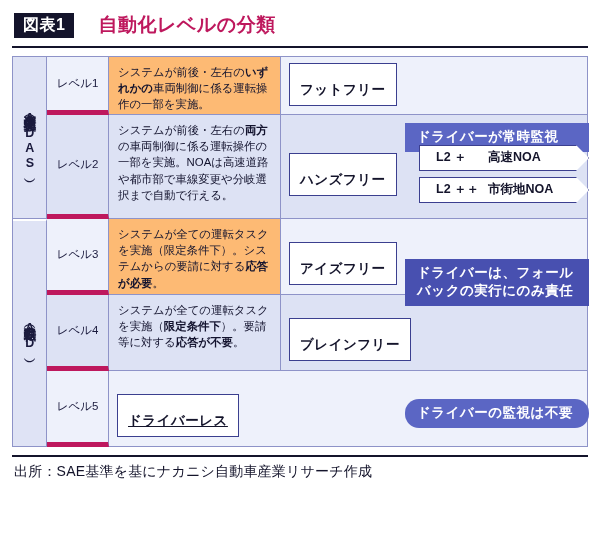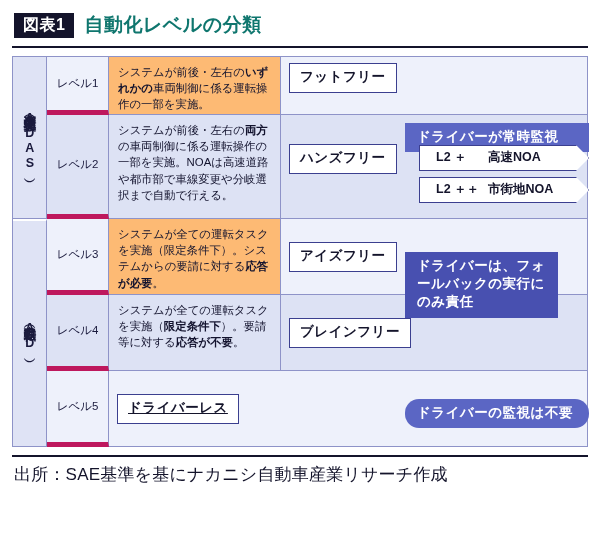--- a/index.html
+++ b/index.html
@@ -19,36 +19,36 @@
     width: 600px;
     height: 546px;
     box-sizing: border-box;
     padding: 10px 12px 0 12px;
   }
 
   
   .header {
     display: flex;
     align-items: center;
-    gap: 10px;
+    gap: 24px;
     padding: 2px 0 8px 2px;
   }
   .header-badge {
     background: #14142b;
     color: #ffffff;
     font-size: 16px;
     font-weight: bold;
     padding: 4px 9px 5px 9px;
     letter-spacing: 0.5px;
     line-height: 1;
   }
   .header-title {
     font-size: 19px;
     font-weight: bold;
-    color: #0f766e;
+    color: #be185d;
     letter-spacing: 0.5px;
   }
   .header-rule {
     height: 2px;
     background: #14142b;
     margin: 0 0 8px 0;
   }
 
   
   .table {
@@ -137,21 +137,21 @@
   .row.shade .desc-cell,
   .row.shade .tag-cell { background: #dde2f4; }
 
   .tag {
     display: inline-block;
     background: #ffffff;
     border: 1.5px solid #3b3f8f;
     color: #14142b;
     font-size: 13.5px;
     font-weight: bold;
-    padding: 4px 10px 6px 10px;
+    padding: 17px 10px 6px 10px;
     letter-spacing: 0.5px;
     white-space: nowrap;
   }
 
   
   .overlay {
     position: absolute;
     left: 0;
     top: 0;
     width: 576px;
@@ -193,21 +193,21 @@
   .chip .chip-a { display: inline-block; width: 52px; }
   .chip .chip-b { display: inline-block; }
 
   
   .footer-rule {
     height: 2px;
     background: #14142b;
     margin-top: 8px;
   }
   .footer {
-    font-size: 17px;
+    font-size: 14px;
     color: #14142b;
     padding: 6px 2px 0 2px;
     letter-spacing: 0.2px;
   }
 </style>
 </head>
 <body>
 
 <div class="page">
 
@@ -230,21 +230,21 @@
           <div class="desc-cell">システムが前後・左右の<b>いずれかの</b>車両制御に係る運転操作の一部を実施。</div>
           <div class="tag-cell">
             <span class="tag">フットフリー</span>
           </div>
         </div>
 
         <div class="row shade" style="height:104px">
           <div class="level-cell">レベル2</div>
           <div class="desc-cell">システムが前後・左右の<b>両方</b>の車両制御に係る運転操作の一部を実施。NOAは高速道路や都市部で車線変更や分岐選択まで自動で行える。</div>
           <div class="tag-cell">
-            <span class="tag" style="position:relative; top:23px;">ハンズフリー</span>
+            <span class="tag" style="position:relative; top:32px;">ハンズフリー</span>
           </div>
         </div>
 
       </div>
     </div>
 
     <div class="group">
       <div class="cat-cell">
         <span class="cat-text">自動運転（AD）</span>
       </div>
@@ -280,21 +280,21 @@
       <div class="banner" style="left:392px; top:50px; width:184px;">ドライバーが常時監視</div>
 
       <div class="chip" style="left:406px; top:88px; width:170px;">
         <span class="chip-a">L2 ＋</span><span class="chip-b">高速NOA</span>
       </div>
 
       <div class="chip" style="left:406px; top:120px; width:170px;">
         <span class="chip-a">L2 ＋＋</span><span class="chip-b">市街地NOA</span>
       </div>
 
-      <div class="banner dark" style="left:392px; top:179px; width:153px;">ドライバーは、フォールバックの実行にのみ責任</div>
+      <div class="banner dark" style="left:392px; top:186px; width:184px;">ドライバーは、フォールバックの実行にのみ責任</div>
 
       <div class="banner" style="left:392px; top:326px; width:184px;border-radius:14px;">ドライバーの監視は不要</div>
     </div>
 
   </div>
 
   <div class="footer-rule"></div>
   <div class="footer">出所：SAE基準を基にナカニシ自動車産業リサーチ作成</div>
 
 </div>

